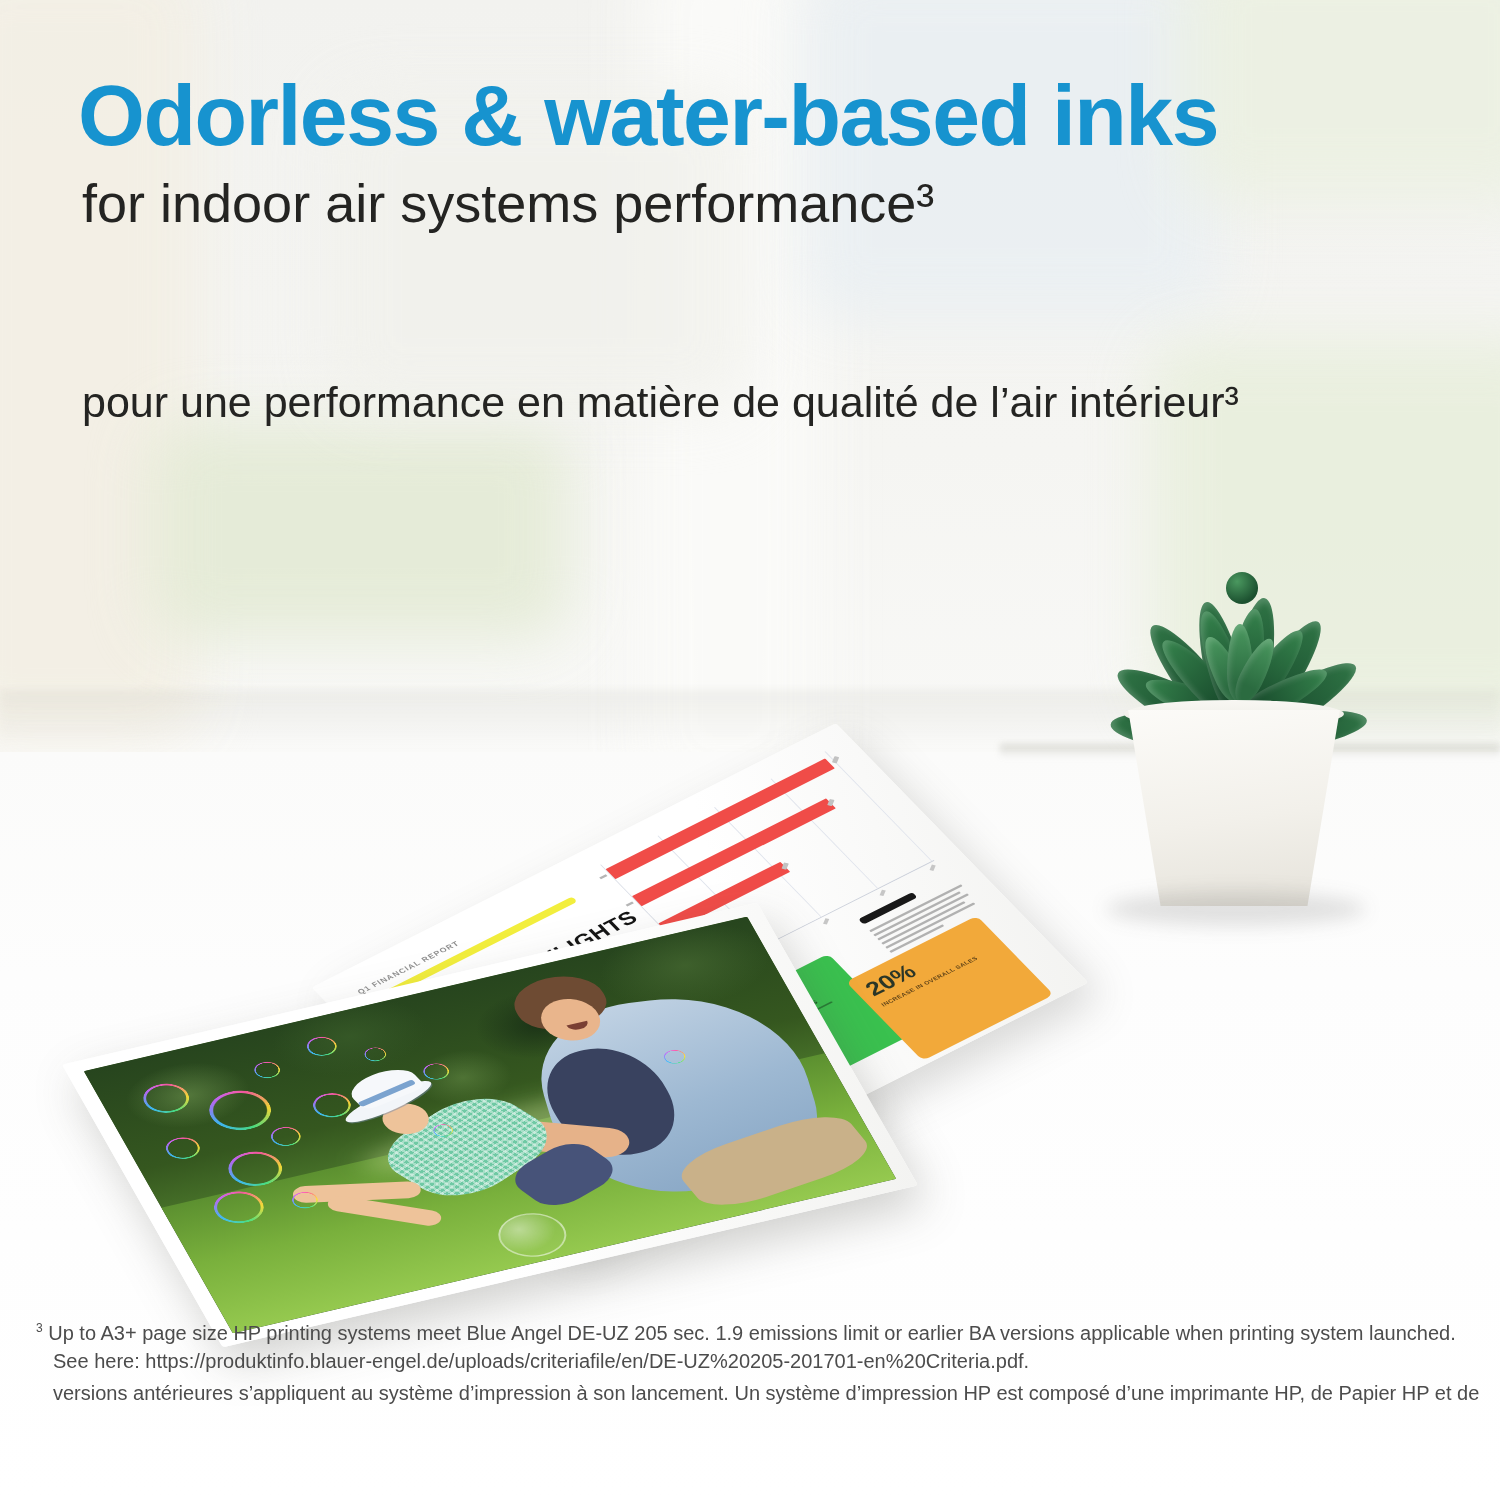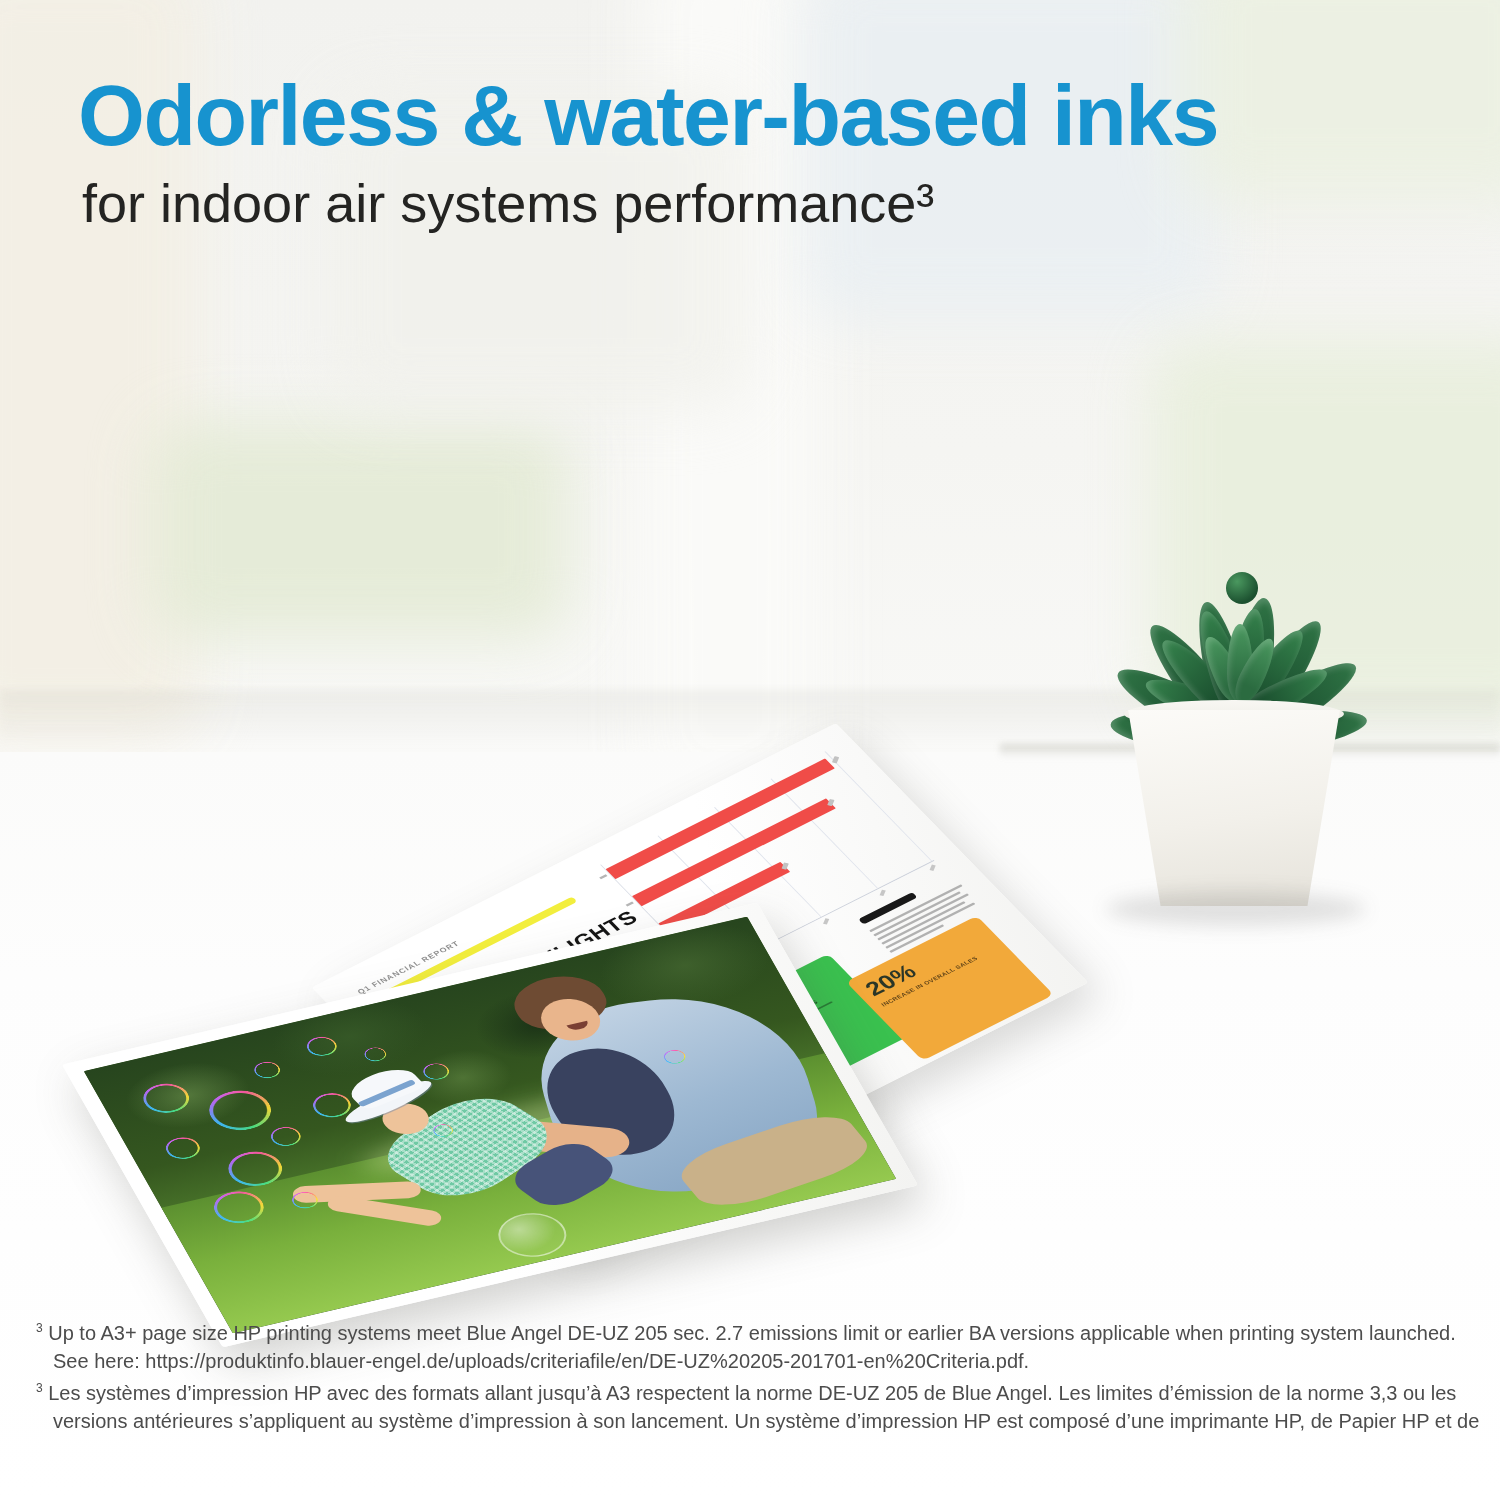--- a/index.html
+++ b/index.html
@@ -137,20 +137,21 @@
   <div class="blob b4"></div>
   <div class="blob b5"></div>
   <div class="blob b6"></div>
   <div class="blob b7"></div>
   <div class="horizon"></div>
   <div class="table-surface"></div>
   <div class="table-edge"></div>
 
   <div class="h-en" style="color:#1793cf;">Odorless &amp; water-based inks</div>
   <div class="sub-en">for indoor air systems performance³</div>
+  <div class="sub-fr">pour une performance en matière de qualité de l’air intérieur³</div>
 
   <div class="paper infographic">
     <div class="ig-eyebrow">Q1 FINANCIAL REPORT</div>
     <div class="ig-rule" style="background:#f2ee3d;"></div>
     <div class="ig-overview">AN OVERVIEW</div>
     <div class="ig-title">PROJECT HIGHLIGHTS</div>
 
     <div class="ig-chart">
       <i class="grid" style="left:25%;"></i>
       <i class="grid" style="left:50%;"></i>
@@ -275,21 +276,20 @@
       <i class="leaf i" style="width:24px;height:70px;bottom:48px;transform:translateX(-50%) rotate(26deg);"></i>
       <i class="bud"></i>
     </div>
     <div class="soil"></div>
     <div class="pot-rim"></div>
     <div class="pot"></div>
     <div class="pot-shadow"></div>
   </div>
 
   <div class="footnotes">
-    <div class="fn-line"><sup>3</sup> <span>Up to A3+ page size HP printing systems meet Blue Angel DE-UZ 205 sec. 2.7 emissions limit or earlier BA versions applicable when printing system launched.</span></div>
+    <div class="fn-line"><sup>3</sup> <span>Up to A3+ page size HP printing systems meet Blue Angel DE-UZ 205 sec. 1.9 emissions limit or earlier BA versions applicable when printing system launched.</span></div>
     <div class="fn-line fn-indent">See here: https://produktinfo.blauer-engel.de/uploads/criteriafile/en/DE-UZ%20205-201701-en%20Criteria.pdf.</div>
     <div class="fr-block">
-      <div class="fn-line"><sup>3</sup> <span>Les systèmes d’impression HP avec des formats allant jusqu’à A3 respectent la norme DE-UZ 205 de Blue Angel. Les limites d’émission de la norme 3,3 ou les</span></div>
       <div class="fn-line fn-indent">versions antérieures s’appliquent au système d’impression à son lancement. Un système d’impression HP est composé d’une imprimante HP, de Papier HP et de</div>
     </div>
   </div>
 
 </div>
 
 </body></html>

